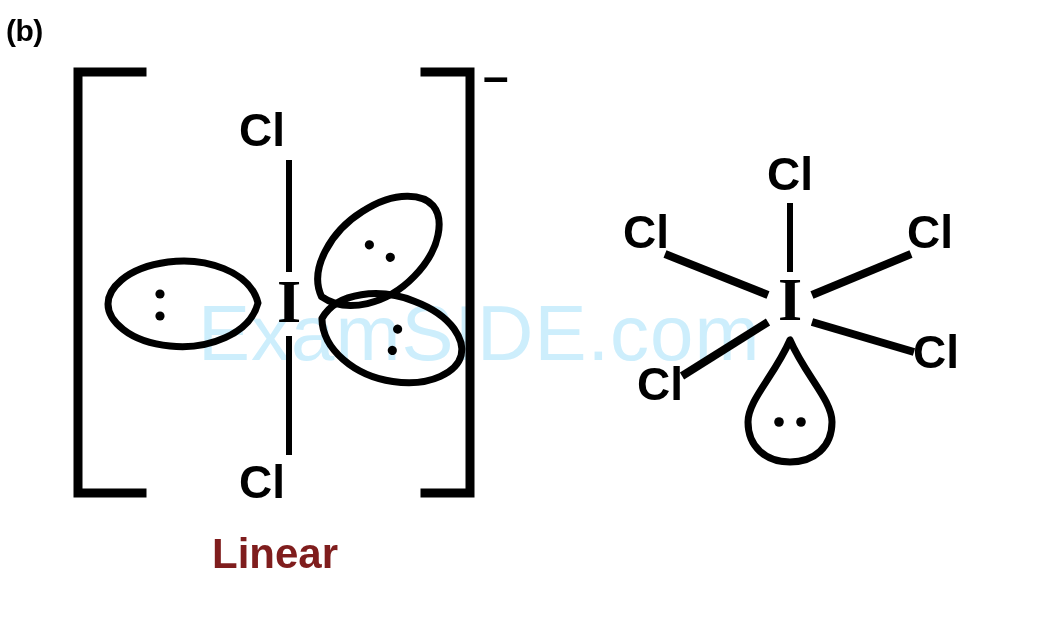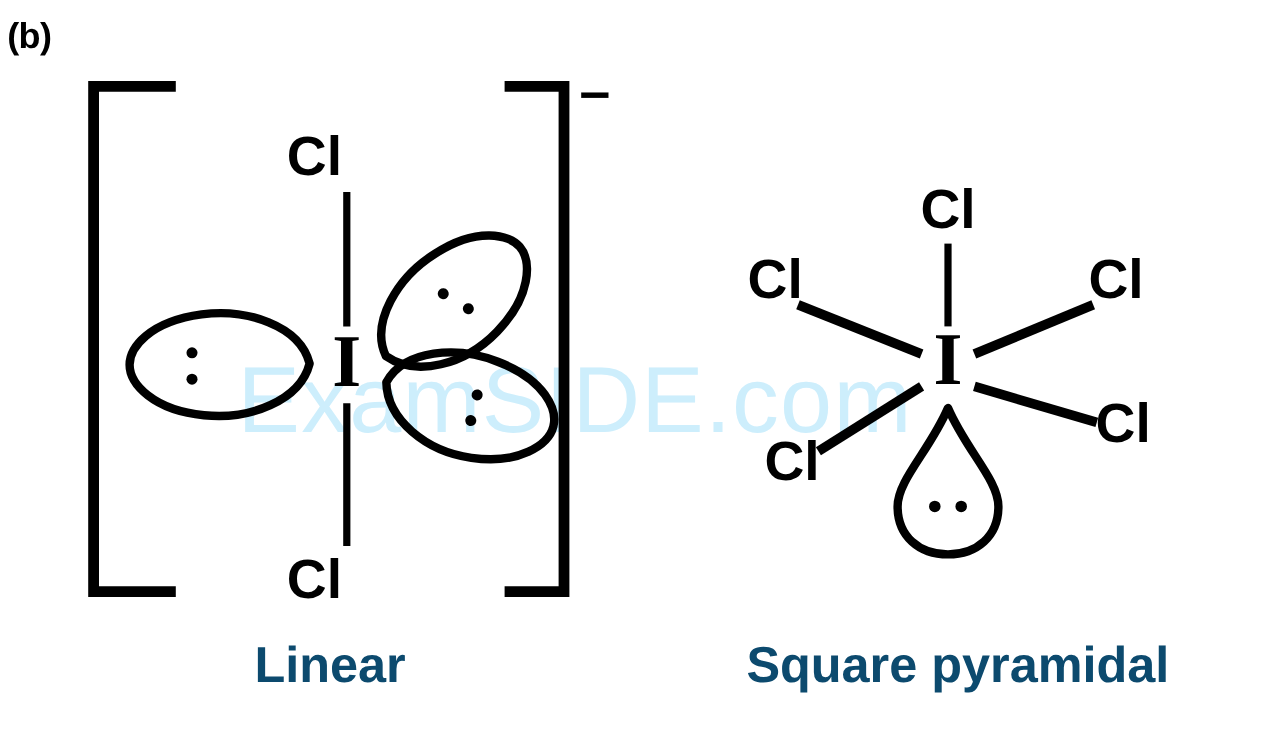--- a/index.html
+++ b/index.html
@@ -30,21 +30,21 @@
     font-weight: bold;
     font-size: 30px;
     color: #000000;
     letter-spacing: -0.5px;
   }
   .struct-caption {
     position: absolute;
     font-family: "Liberation Sans", sans-serif;
     font-weight: bold;
     font-size: 42px;
-    color: #0c4a6e;
+    color: #7f1d1d;
     white-space: nowrap;
   }
   #caption-linear { left: 212px; top: 530px; }
   #caption-square { left: 622px; top: 530px; }
   .wm {
     position: absolute;
     left: 198px;
     top: 288px;
     font-family: "Liberation Sans", sans-serif;
     font-size: 78px;
@@ -154,15 +154,14 @@
                C 748 447, 766 462, 790 462
                C 814 462, 832 447, 832 422
                C 832 400, 805 375, 790 340 Z" fill="none" stroke="#000" stroke-width="7" stroke-linejoin="round"></path>
       <circle cx="779" cy="422" r="4.8" fill="#000"></circle>
       <circle cx="801" cy="422" r="4.8" fill="#000"></circle>
     </g>
 
   </svg>
 
   <div class="struct-caption" id="caption-linear">Linear</div>
-  <div class="struct-caption" id="caption-square">Square pyramidal</div>
 
 </div>
 
 </body></html>

